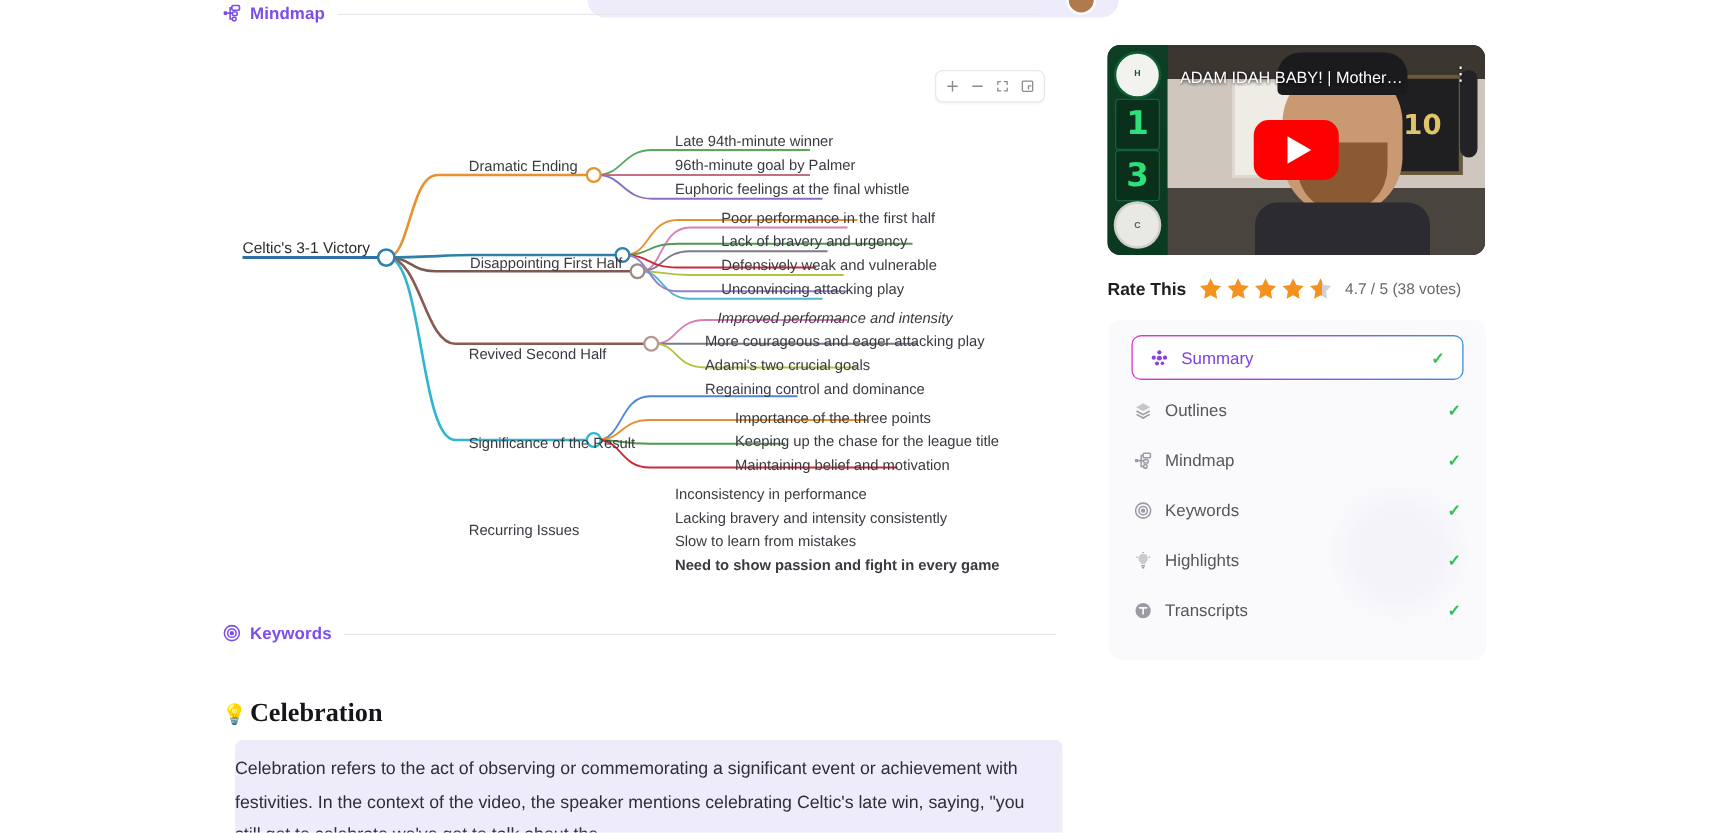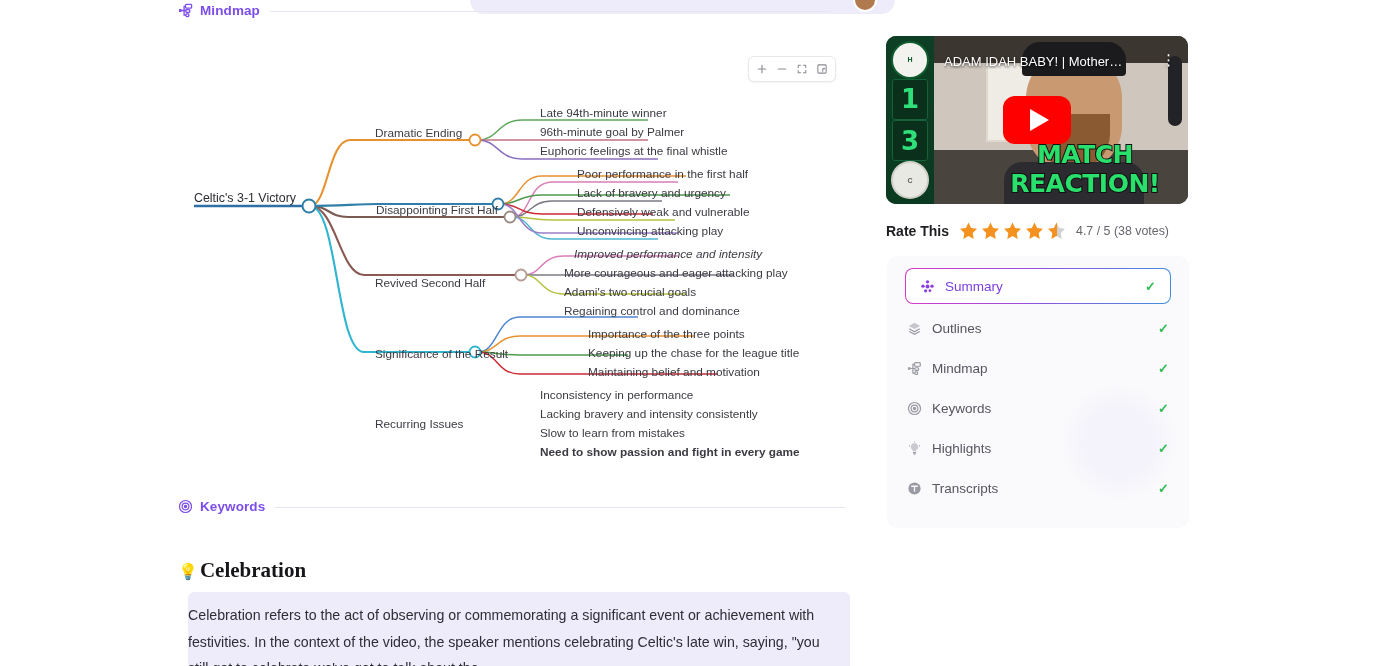--- a/index.html
+++ b/index.html
@@ -304,26 +304,26 @@
 
     <div class="video">
       <div class="scoreboard">
         <div class="crest">H</div>
         <div class="scorebox">1</div>
         <div class="scorebox">3</div>
         <div class="crest b">C</div>
       </div>
       <div class="photo">
         <div class="shelf"></div>
+        <div class="jersey">10</div>
         <div class="mic"></div>
         <div class="face"></div>
         <div class="beard"></div>
         <div class="cap"></div>
         <div class="torso"></div>
-        <div class="banner">MATCH REACTION!</div>
       </div>
       <div class="title">ADAM IDAH BABY! | Mother…</div>
       <div class="kebab">⋮</div>
       <div class="play"></div>
     </div>
 
     <div class="rate-row">
       <span class="rate-label">Rate This</span>
       <span class="stars">
         <svg width="21" height="20" viewBox="0 0 20 20">

